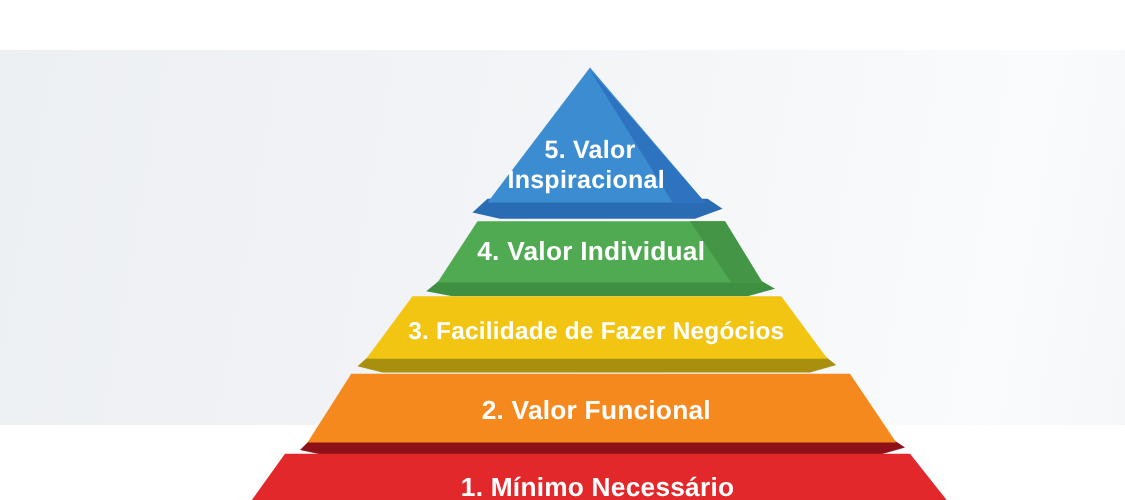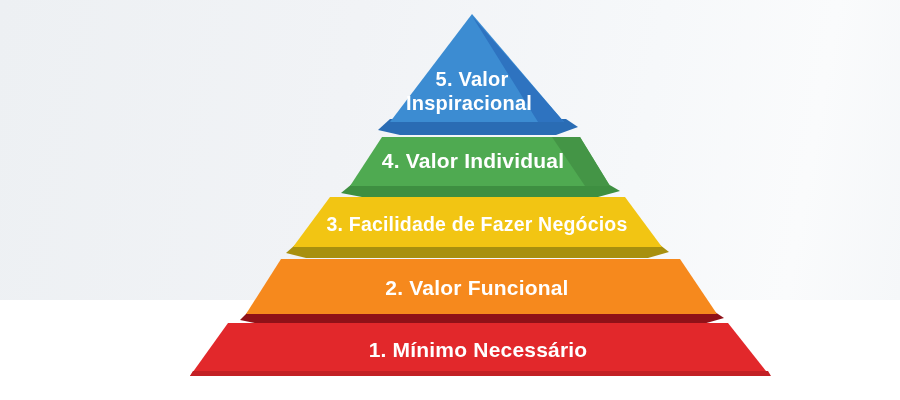--- a/index.html
+++ b/index.html
@@ -10,20 +10,21 @@
     width: 900px;
     height: 400px;
     overflow: hidden;
     font-family: "Liberation Sans", sans-serif;
   }
   .stage {
     position: relative;
     width: 900px;
     height: 300px;
     background: linear-gradient(100deg, #edf0f3 0%, #f1f3f6 38%, #f6f8fa 70%, #fafbfc 88%, #f5f7f9 100%);
+    margin-top: 40px;
   }
   svg.pyramid-svg {
     position: absolute;
     left: 0;
     top: 0;
     display: block;
   }
   .lvl-label {
     font-family: "Liberation Sans", sans-serif;
     font-weight: 700;

